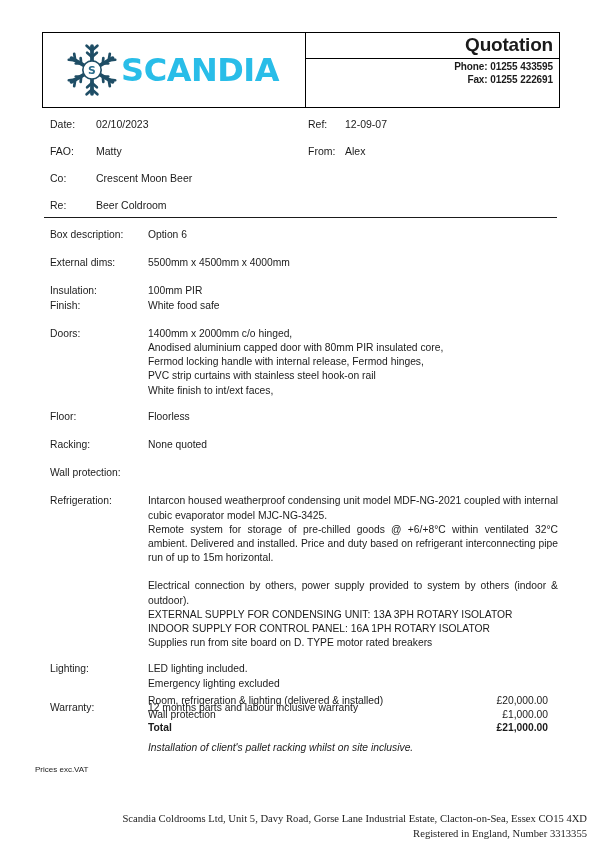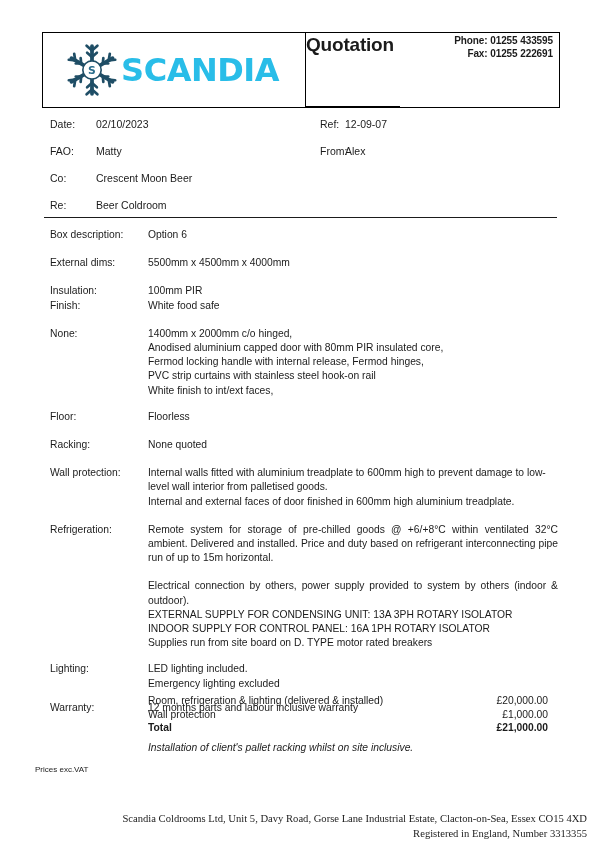--- a/index.html
+++ b/index.html
@@ -41,21 +41,21 @@
     border-right: 1px solid #000;
     display: flex;
     align-items: center;
     justify-content: center;
     position: relative;
   }
   .header-right {
     flex: 1;
     box-sizing: border-box;
     display: flex;
-    flex-direction: row;
+    flex-direction: column;
   }
   .quote-title-cell {
     box-sizing: border-box;
     border-bottom: 1px solid #000;
     text-align: right;
     padding: 1px 6px 2px 0;
   }
   .quote-title {
     font-size: 19px;
     font-weight: bold;
@@ -114,21 +114,21 @@
     left: 50px;
     top: 0;
   }
   .meta-value {
     position: absolute;
     left: 96px;
     top: 0;
   }
   .meta-label-r {
     position: absolute;
-    left: 320px;
+    left: 308px;
     top: 0;
   }
   .meta-value-r {
     position: absolute;
     left: 345px;
     top: 0;
   }
 
   
   .rule {
@@ -329,21 +329,21 @@
       <div class="spec-label">Insulation:</div>
       <div class="spec-value">100mm PIR</div>
     </div>
     <div class="spec-block">
       <div class="spec-label">Finish:</div>
       <div class="spec-value">White food safe</div>
     </div>
     <div class="gap-14"></div>
 
     <div class="spec-block">
-      <div class="spec-label">None:</div>
+      <div class="spec-label">Doors:</div>
       <div class="spec-value">
         <span class="ln">1400mm x 2000mm c/o hinged,</span>
         <span class="ln">Anodised aluminium capped door with 80mm PIR insulated core,</span>
         <span class="ln">Fermod locking handle with internal release, Fermod hinges,</span>
         <span class="ln">PVC strip curtains with stainless steel hook-on rail</span>
         <span class="ln">White finish to int/ext faces,</span>
       </div>
     </div>
     <div class="gap-12"></div>
 
@@ -354,30 +354,27 @@
     <div class="gap-14"></div>
 
     <div class="spec-block">
       <div class="spec-label">Racking:</div>
       <div class="spec-value">None quoted</div>
     </div>
     <div class="gap-14"></div>
 
     <div class="spec-block">
       <div class="spec-label">Wall protection:</div>
-      <div class="spec-value">
-        <span class="ln">Internal walls fitted with aluminium treadplate to 600mm high to prevent damage to low-level wall interior from palletised goods.</span>
-        <span class="ln">Internal and external faces of door finished in 600mm high aluminium treadplate.</span>
-      </div>
     </div>
     <div class="gap-14"></div>
 
     <div class="spec-block">
       <div class="spec-label">Refrigeration:</div>
       <div class="spec-value justify">
+        <span class="ln">Intarcon housed weatherproof condensing unit model MDF-NG-2021 coupled with internal cubic evaporator model MJC-NG-3425.</span>
         <span class="ln">Remote system for storage of pre-chilled goods @ +6/+8°C within ventilated 32°C ambient.  Delivered and installed. Price and duty based on refrigerant interconnecting pipe run of up to 15m horizontal.</span>
       </div>
     </div>
     <div class="gap-14"></div>
 
     <div class="spec-block">
       <div class="spec-label"></div>
       <div class="spec-value justify">
         <span class="ln">Electrical connection by others, power supply provided to system by others (indoor &amp; outdoor).</span>
         <span class="ln">EXTERNAL SUPPLY FOR CONDENSING UNIT: 13A 3PH ROTARY ISOLATOR</span>

